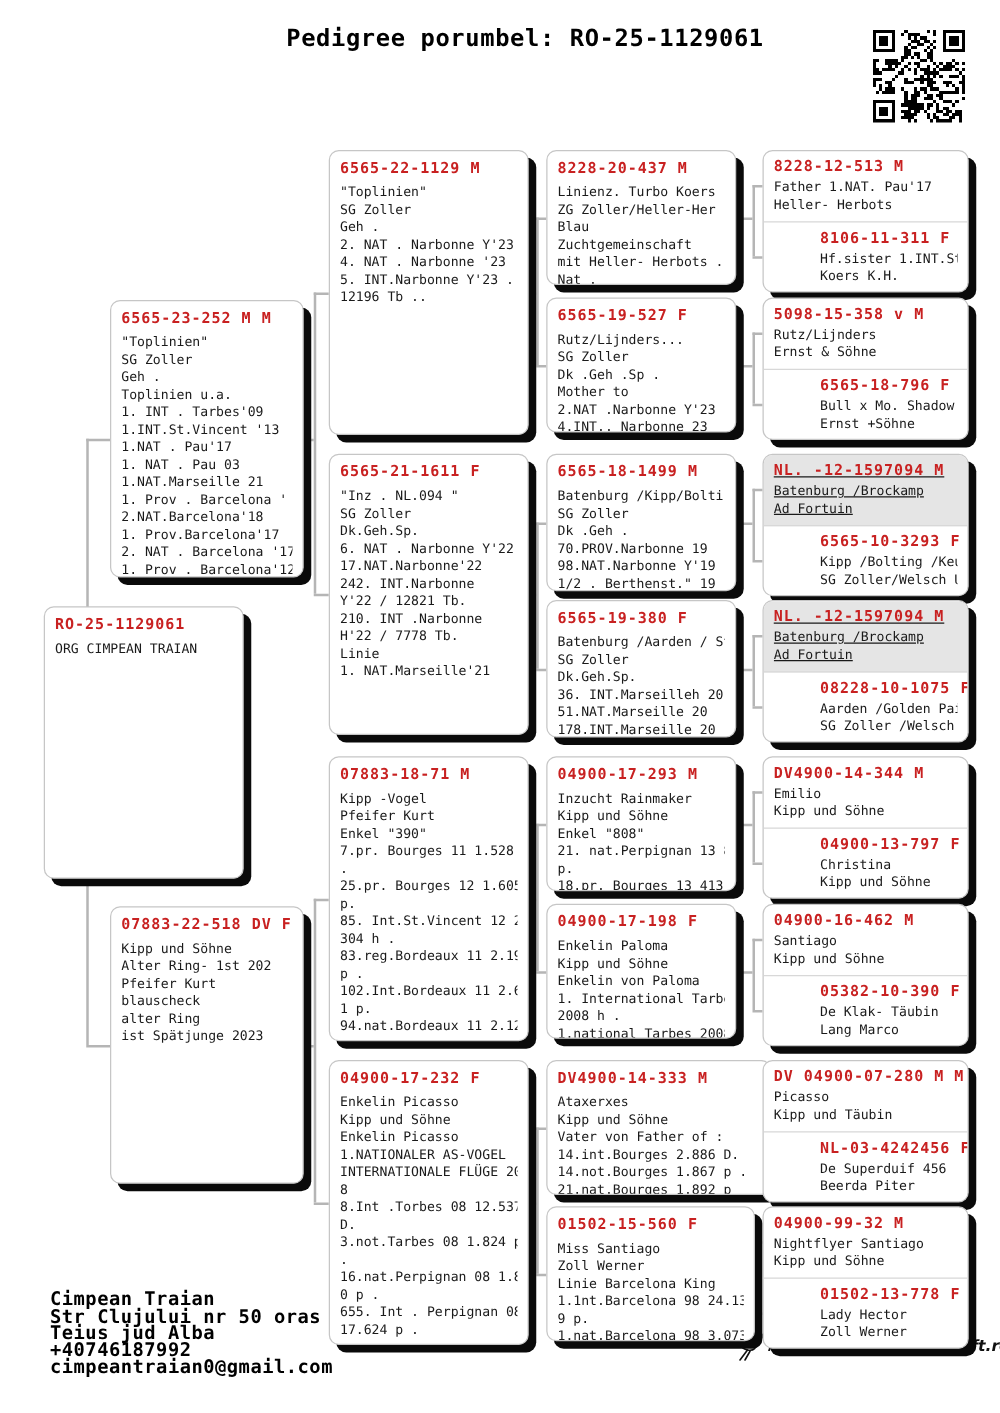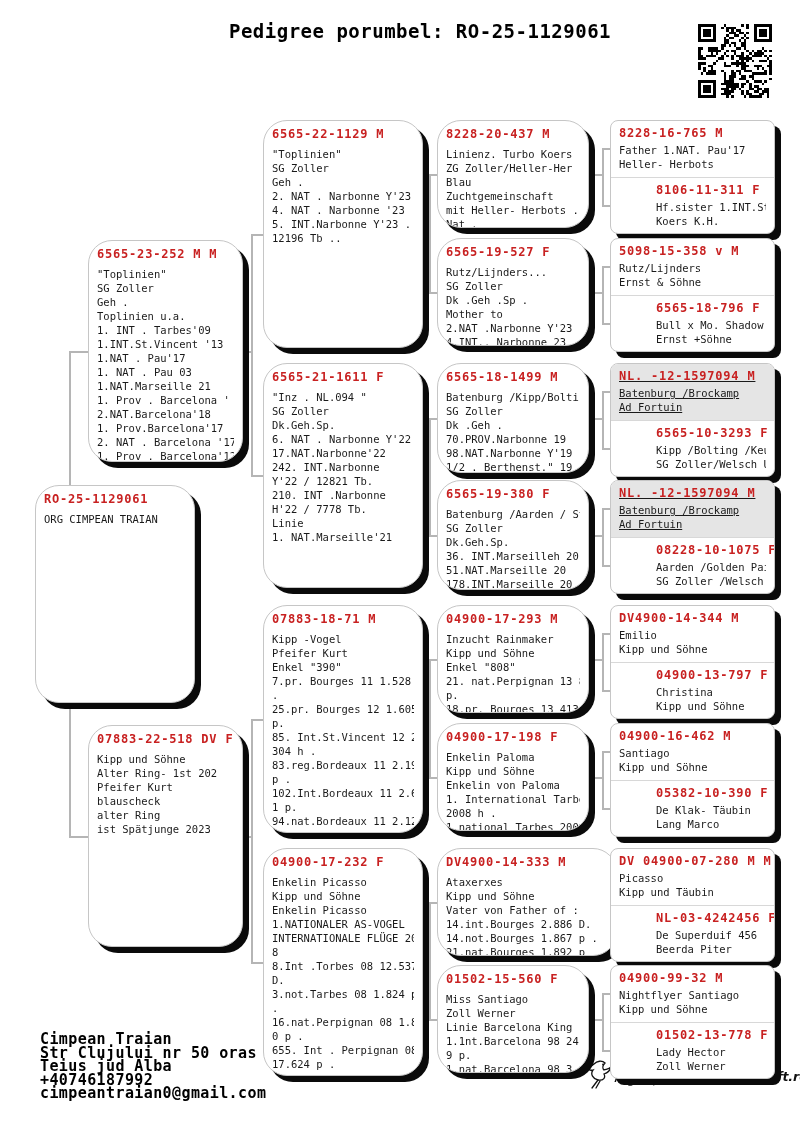--- a/index.html
+++ b/index.html
@@ -13,21 +13,21 @@
     font-size:19px;font-weight:bold;letter-spacing:0.5px;color:#000;
   }
   .qr{position:absolute;left:697px;top:24px;width:76px;height:74px;}
   
   .pbox,.pair{
     position:absolute;background:#fff;
     border:1px solid #c6c6c6;border-radius:8px;
     box-shadow:6px 6px 0 #0a0a0a;
     overflow:hidden;z-index:2;box-sizing:border-box;
   }
-  .pbox{padding:6px 8px 0 8px;border-radius:24px;}
+  .pbox{padding:6px 8px 0 8px;}
   .ring{
     font-size:12px;font-weight:bold;letter-spacing:0.8px;
     color:#c82121;margin-bottom:6px;white-space:pre;
   }
   .body{
     font-size:10.5px;line-height:14px;white-space:pre;color:#1a1a1a;
     overflow:hidden;
   }
   .pair{display:flex;flex-direction:column;padding:0;}
   .cell{flex:1 1 0;border-bottom:1px solid #d8d8d8;padding:5px 8px 0 8px;overflow:hidden;}
@@ -292,33 +292,33 @@
 </div>
 <div class="pbox" style="left:437px;top:848px;width:180px;height:108px">
   <div class="ring">DV4900-14-333 M</div>
   <div class="body">Ataxerxes
 Kipp und Söhne
 Vater von Father of :
 14.int.Bourges 2.886 D.
 14.not.Bourges 1.867 p .
 21.nat.Bourges 1.892 p</div>
 </div>
-<div class="pbox" style="left:437px;top:965px;width:152px;height:108px">
+<div class="pbox" style="left:437px;top:965px;width:167px;height:108px">
   <div class="ring">01502-15-560 F</div>
   <div class="body">Miss Santiago
 Zoll Werner
 Linie Barcelona King
 1.1nt.Barcelona 98 24.13
 9 p.
 1.nat.Barcelona 98 3.073</div>
 </div>
 
 <div class="pair" style="left:610px;top:120px;width:165px;height:114px">
   <div class="cell">
-    <div class="ring">8228-16-765 M</div>
+    <div class="ring">8228-12-513 M</div>
     <div class="body">Father 1.NAT. Pau'17
 Heller- Herbots</div>
   </div>
   <div class="cell">
     <div class="ring">8106-11-311 F</div>
     <div class="body">Hf.sister 1.INT.St.v
 Koers K.H.</div>
   </div>
 </div>
 <div class="pair" style="left:610px;top:238px;width:165px;height:114px">

